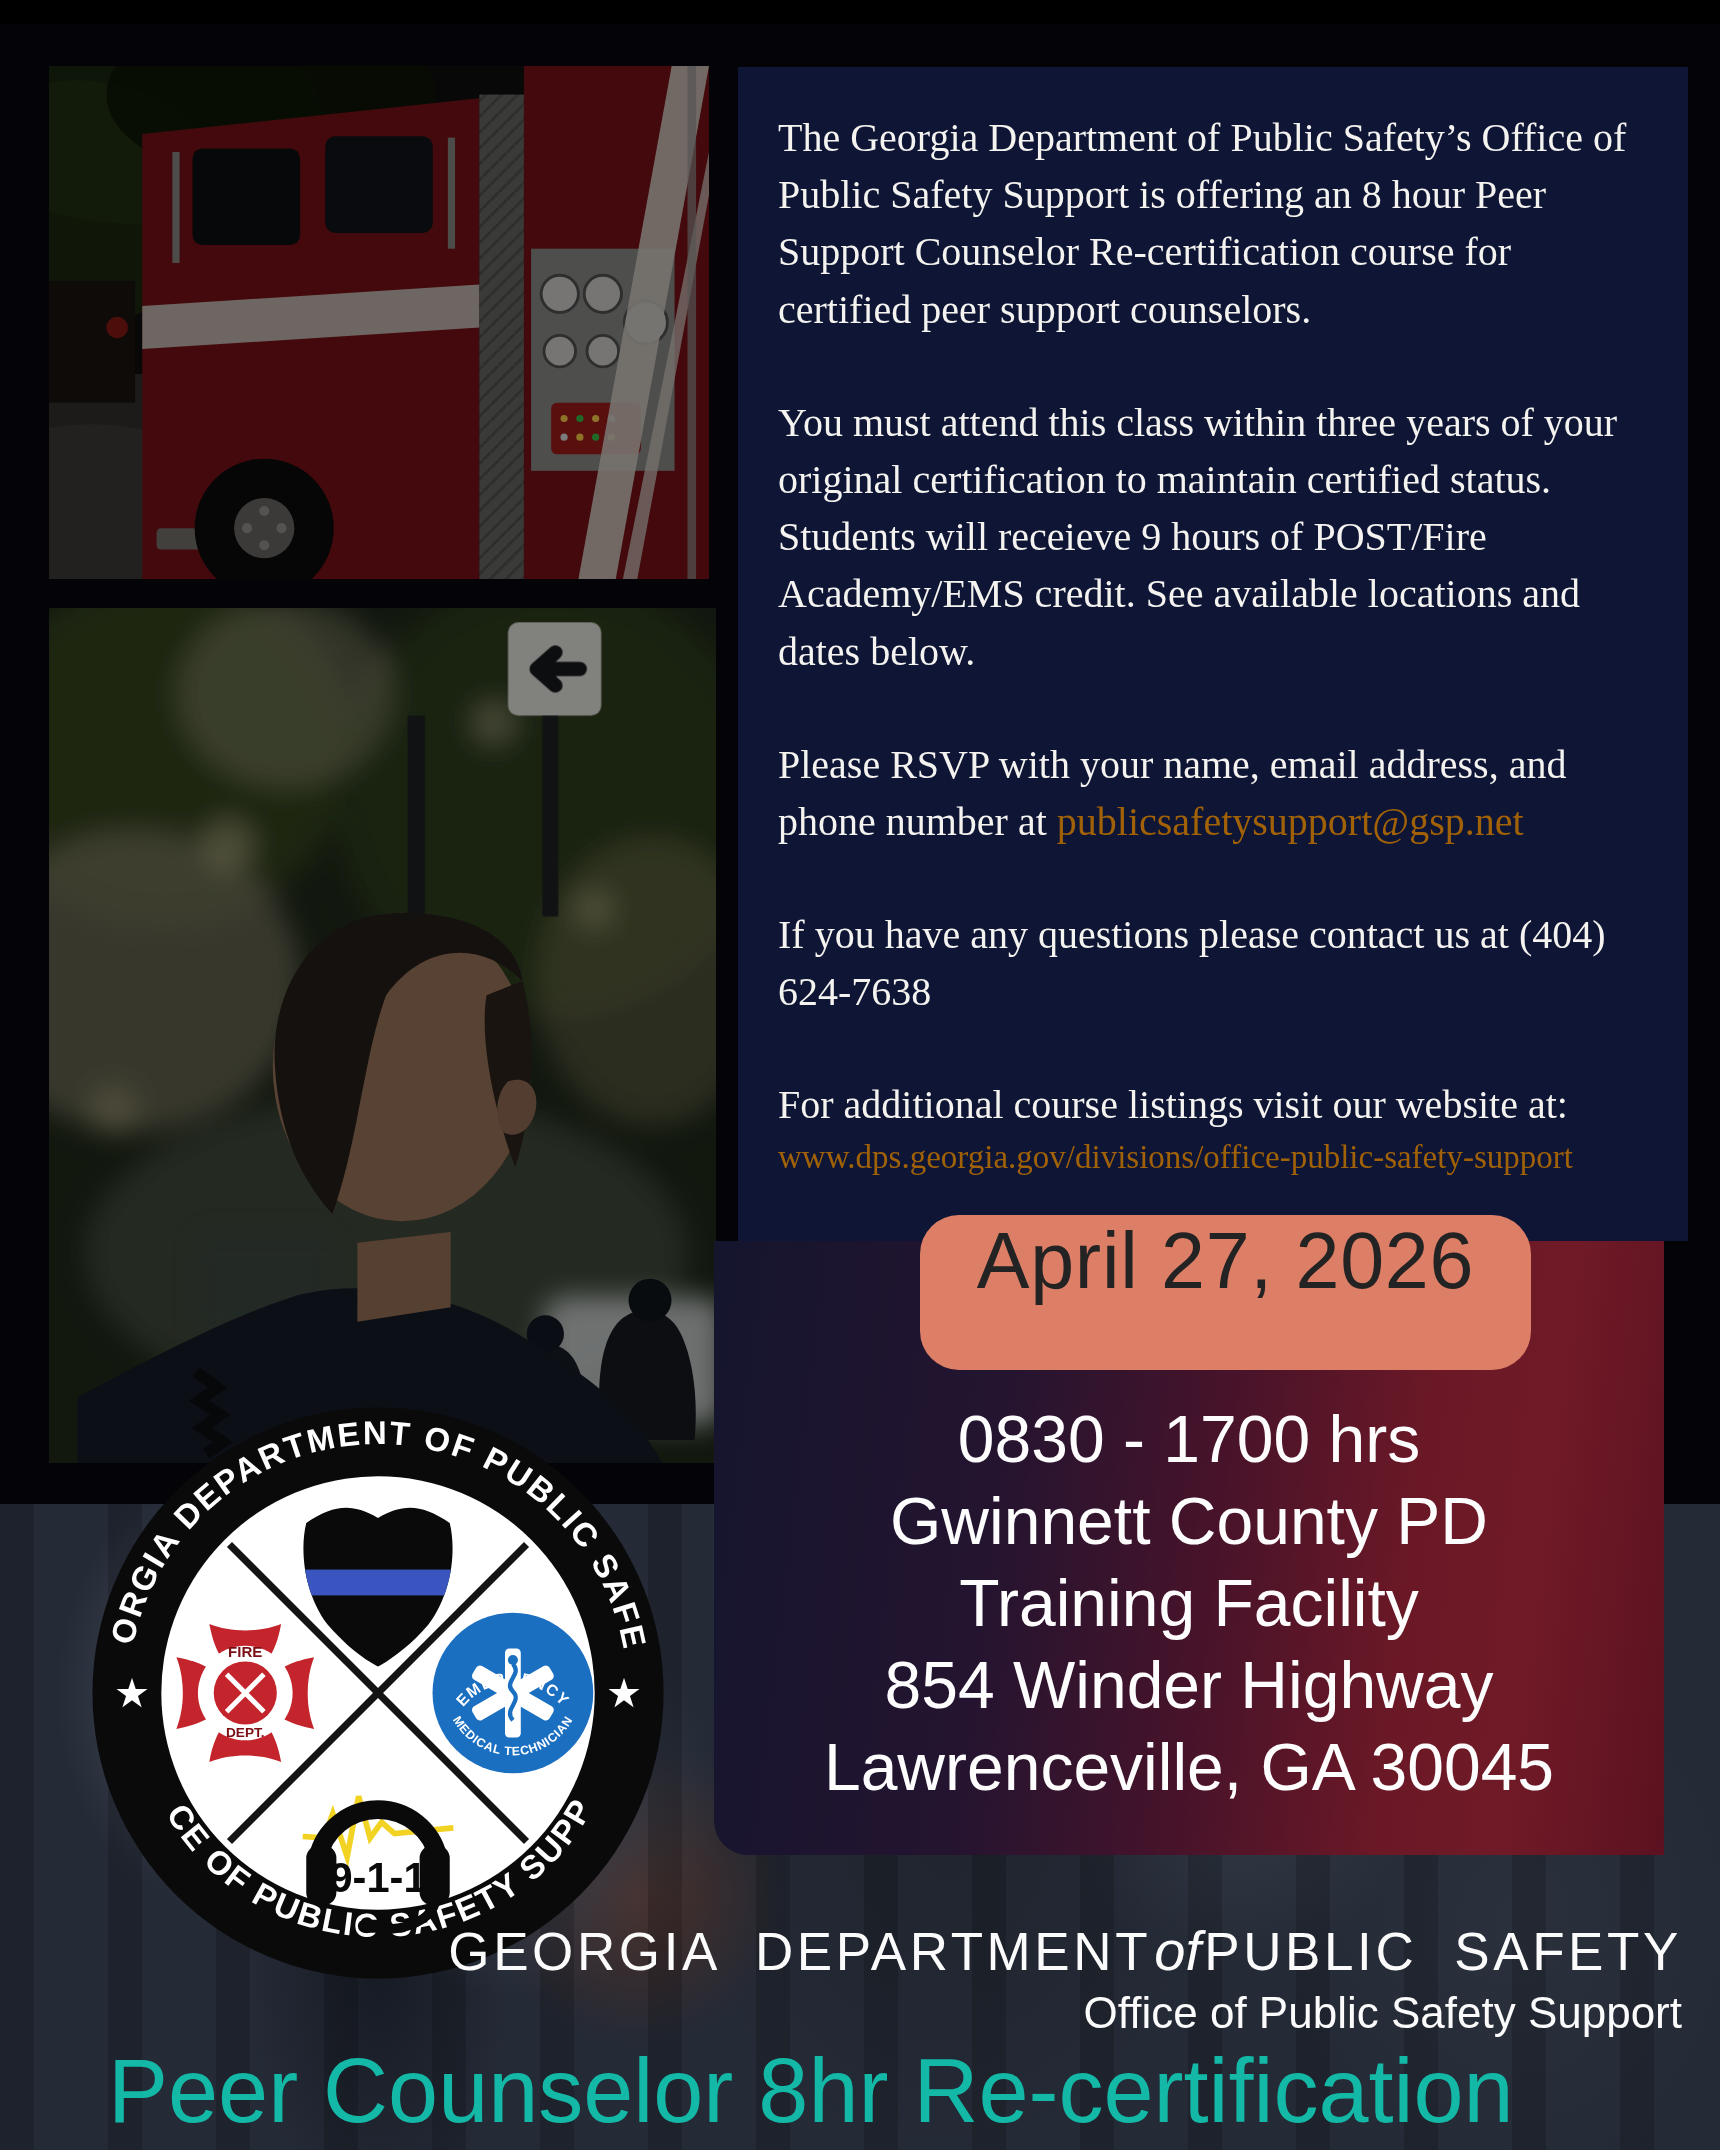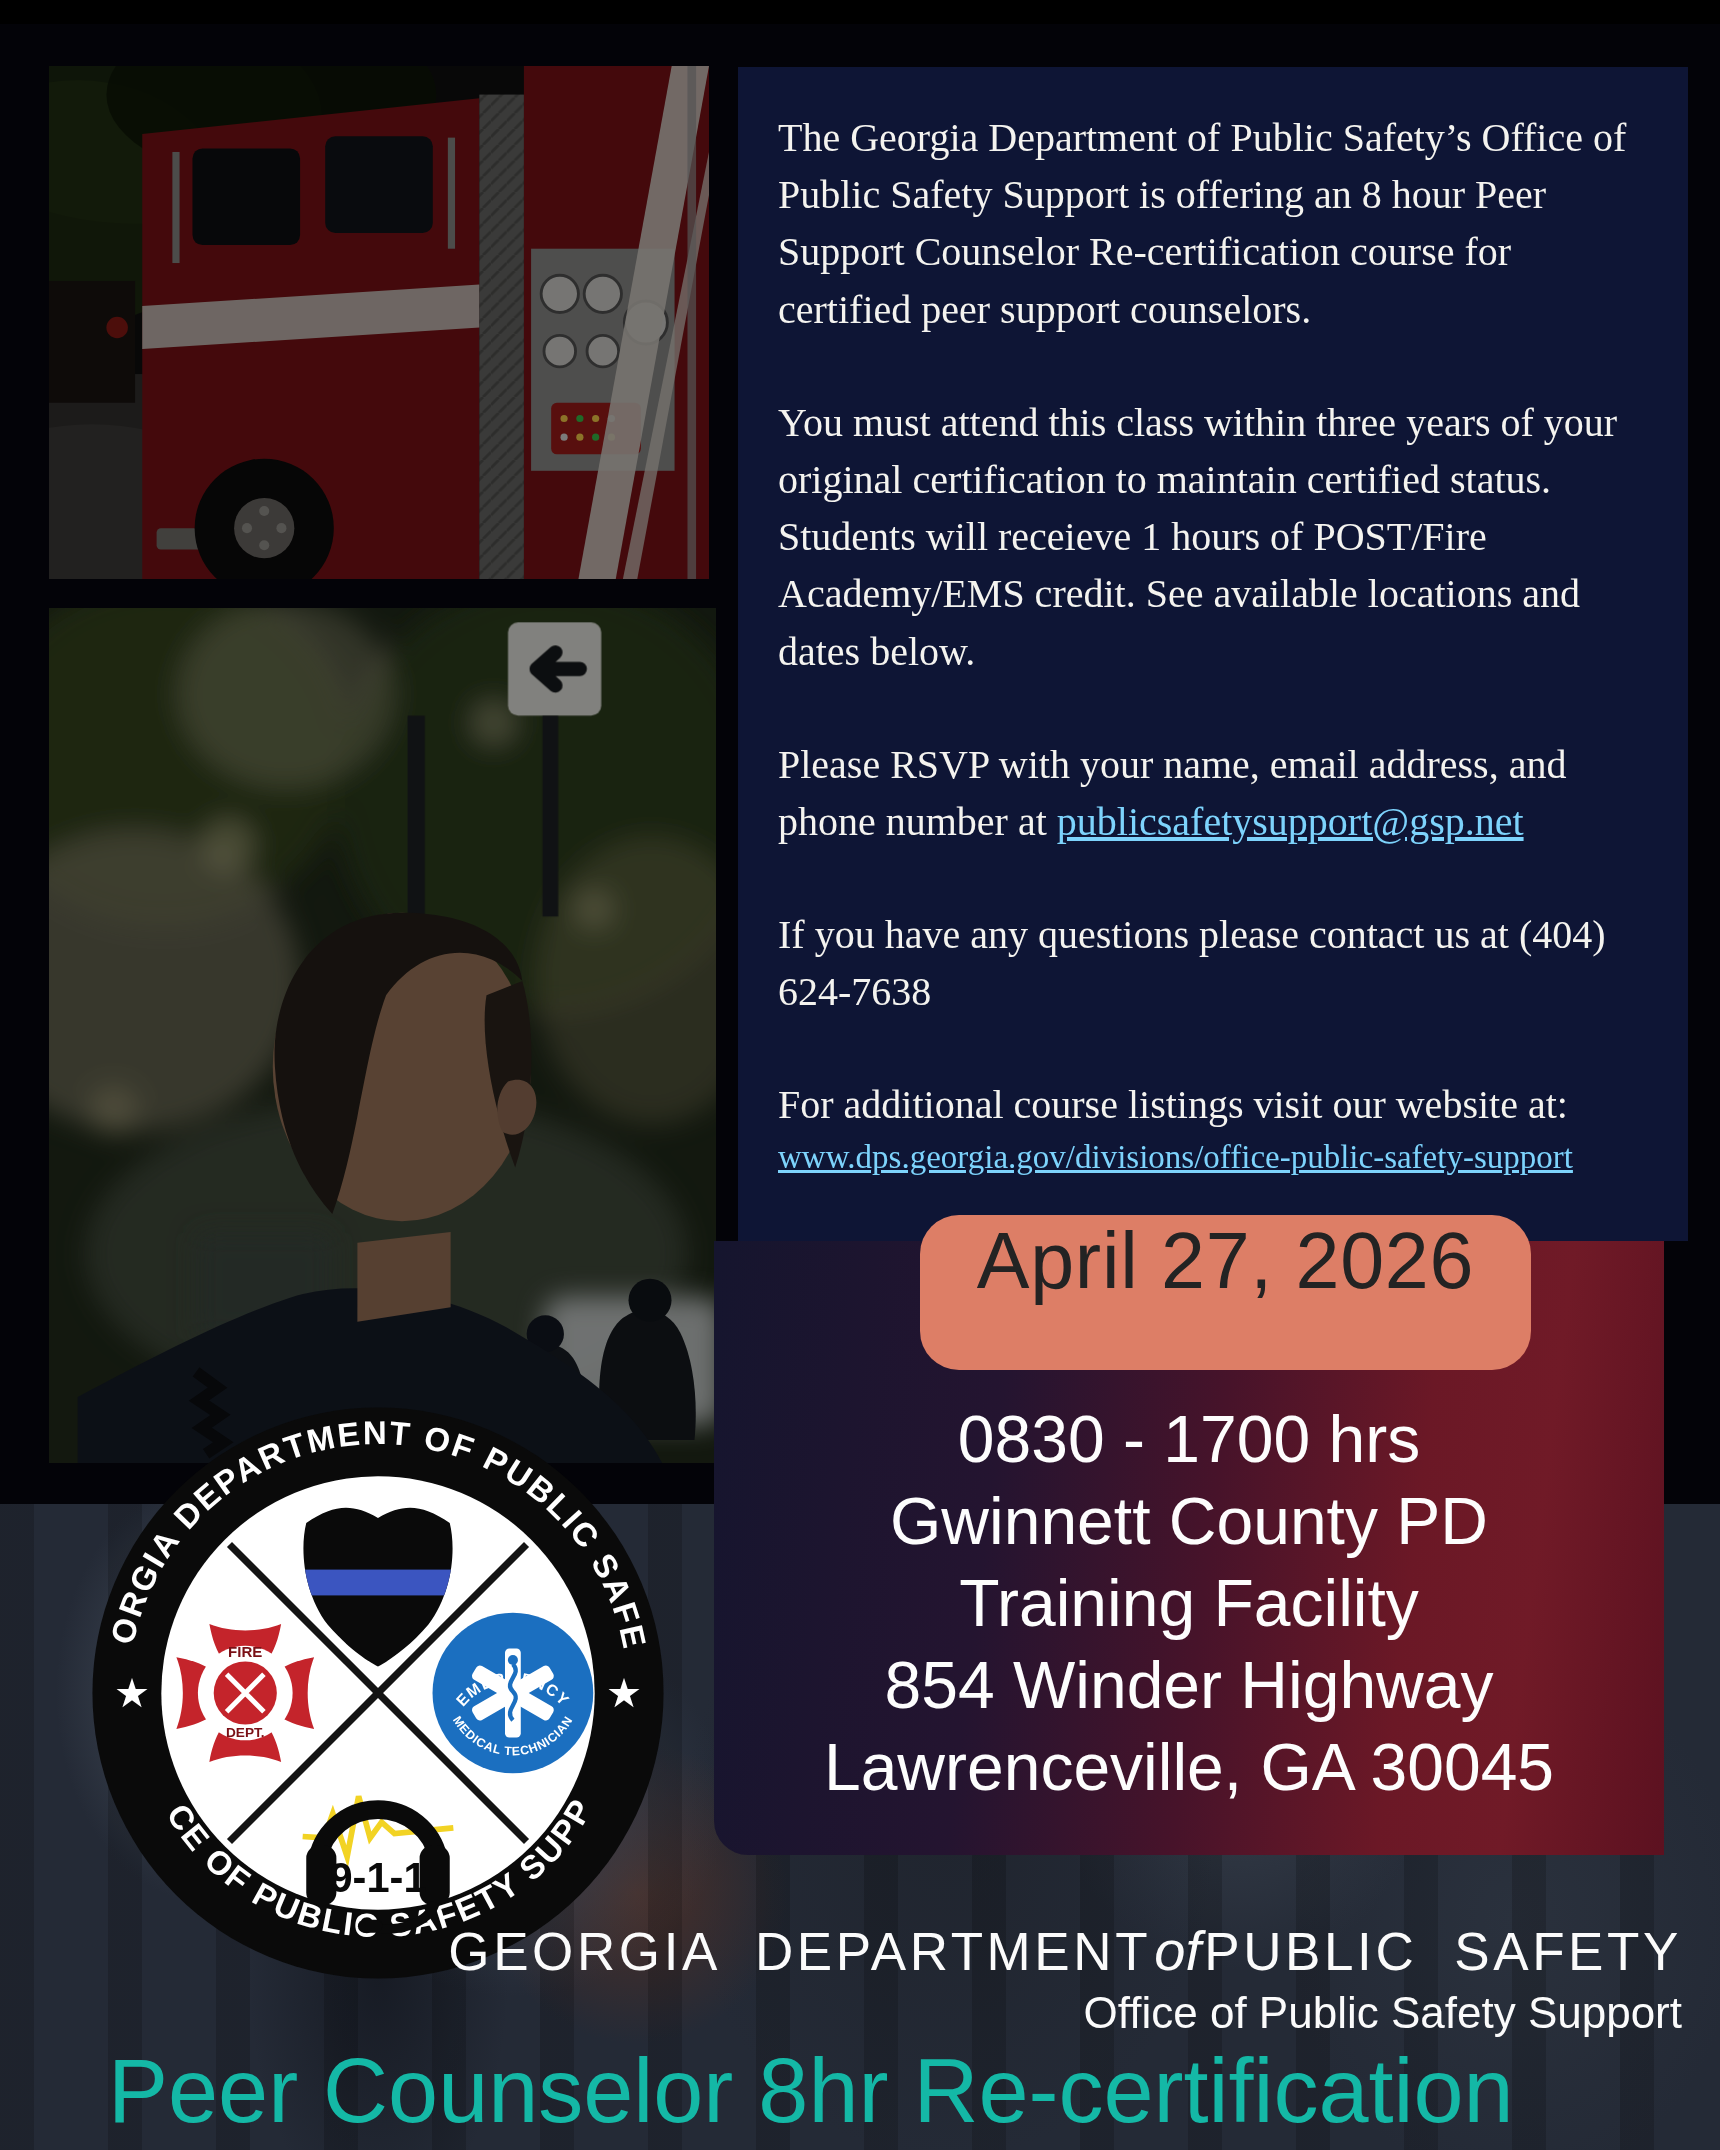--- a/index.html
+++ b/index.html
@@ -24,21 +24,21 @@
   
   .photo-fire{left:49px;top:42px;width:660px;height:513px;z-index:1;}
   .photo-police{left:49px;top:584px;width:667px;height:855px;z-index:1;}
   .photo-fire svg,.photo-police svg{display:block;width:100%;height:100%;}
 
   
   .info-panel{left:738px;top:43px;width:950px;height:1174px;background:#0E1535;z-index:1;
     box-sizing:border-box;padding:42px 34px 0 40px;color:#F4F3EF;
     font-family:"Liberation Serif",serif;font-size:40px;line-height:1.43;}
   .info-panel p{margin:0 0 56px 0;}
-  .info-panel .email,.info-panel .website{text-decoration:underline;color:#7dd3fc;}
+  .info-panel .email,.info-panel .website{color:#a16207;}
   .info-panel .website-line{font-size:33px;margin-top:-47px;}
 
   
   .event-panel{left:714px;top:1217px;width:950px;height:614px;z-index:1;
     border-radius:0 0 0 34px;
     background:linear-gradient(97deg,#15152e 0%,#241430 30%,#47132a 52%,#6b1826 72%,#701a27 84%,#5c1120 100%);}
   .event-lines{position:absolute;left:0;top:157px;width:100%;text-align:center;color:#FDFDFD;
     font-size:66px;line-height:82px;font-weight:400;}
   .date-badge{left:920px;top:1191px;width:611px;height:155px;z-index:2;background:#DD7E66;
     border-radius:39px;display:flex;justify-content:center;
@@ -164,21 +164,21 @@
       <path d="M 492 425 C 370 425 308 530 315 640 C 320 720 345 790 395 845 C 430 750 440 620 470 540 C 520 470 600 460 660 520 C 655 470 600 425 492 425 Z" fill="#241d18"></path>
       <path d="M 660 520 C 680 590 676 700 650 780 C 620 700 600 600 610 540 Z" fill="#2a221c"></path>
       <path d="M 640 660 C 668 650 685 672 678 702 C 672 728 650 742 632 730 C 620 705 624 676 640 660 Z" fill="#8a6750"></path>
       <path d="M 205 1065 l 30 22 l -26 18 l 30 20 l -26 18 l 30 20 l -24 16" stroke="#0c0e11" stroke-width="16" fill="none"></path>
       <rect width="930" height="1192" fill="#000" opacity="0.4"></rect>
     </svg>
   </div>
 
   <div class="abs info-panel">
     <p>The Georgia Department of Public Safety’s Office of Public Safety Support is offering an 8 hour Peer Support Counselor Re-certification course for certified peer support counselors.</p>
-    <p>You must attend this class within three years of your original certification to maintain certified status. Students will receieve 1 hours of POST/Fire Academy/EMS credit. See available locations and dates below.</p>
+    <p>You must attend this class within three years of your original certification to maintain certified status. Students will receieve 9 hours of POST/Fire Academy/EMS credit. See available locations and dates below.</p>
     <p><span>Please RSVP with your name, email address, and phone number at </span><span class="email">publicsafetysupport@gsp.net</span></p>
     <p>If you have any questions please contact us at (404) 624-7638</p>
     <p style="margin-bottom:0;">For additional course listings visit our website at:</p>
     <p class="website-line" style="margin-top:0;"><span class="website">www.dps.georgia.gov/divisions/office-public-safety-support</span></p>
   </div>
 
   <div class="abs event-panel">
     <div class="event-lines">
       <div>0830 - 1700 hrs</div>
       <div>Gwinnett County PD</div>

